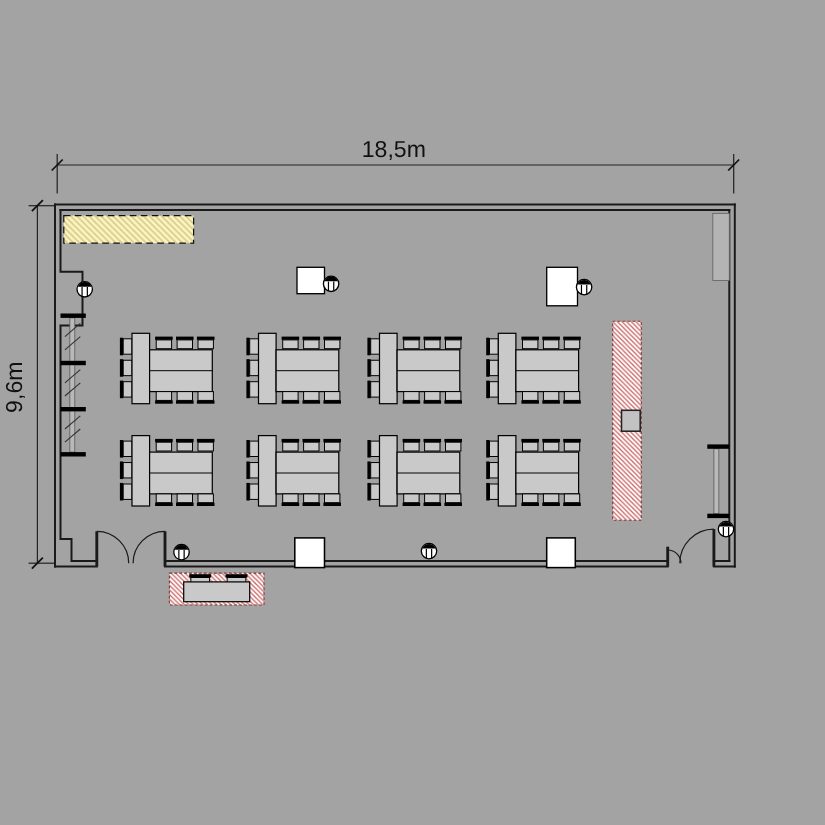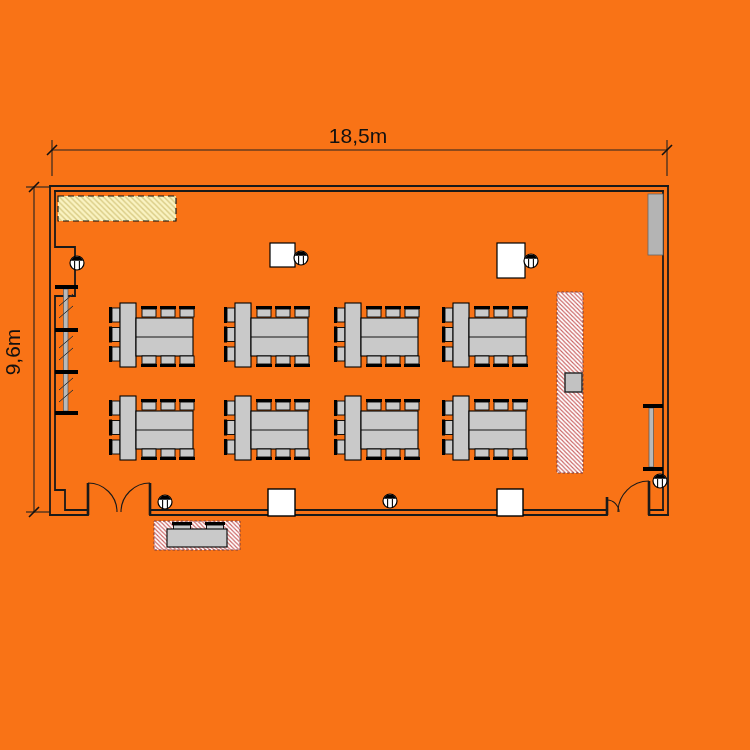--- a/index.html
+++ b/index.html
@@ -1,16 +1,16 @@
 <!DOCTYPE html>
 <html style="--wall: #1a1a1a; --furn: #c9c9c9; --radiator: #b9b9b9; --cabinet: #b4b4b4; --redborder: #7a3a3a;"><head>
 <meta charset="utf-8">
 <style>
   html,body{margin:0;padding:0;background:#fff;}
-  .canvas{width:750px;height:750px;position:relative;background:#f97316;overflow:hidden;}
+  .canvas{width:750px;height:750px;position:relative;background:#a3a3a3;overflow:hidden;}
   svg{display:block;}
   .wall-line{fill:none;stroke:var(--wall);stroke-width:1.8;stroke-linecap:square;}
   .jamb{fill:none;stroke:var(--wall);stroke-width:2.6;stroke-linecap:butt;}
   .arc{fill:none;stroke:var(--wall);stroke-width:1.1;}
   .furn{fill:var(--furn);stroke:#000;stroke-width:1.1;}
   .furn-line{stroke:#000;stroke-width:0.9;}
   .chair-bar{fill:#000;}
   .chair-seat{fill:var(--furn);stroke:#000;stroke-width:0.9;}
   .white-box{fill:#fff;stroke:#000;stroke-width:1.4;}
   .cap{fill:#000;}

